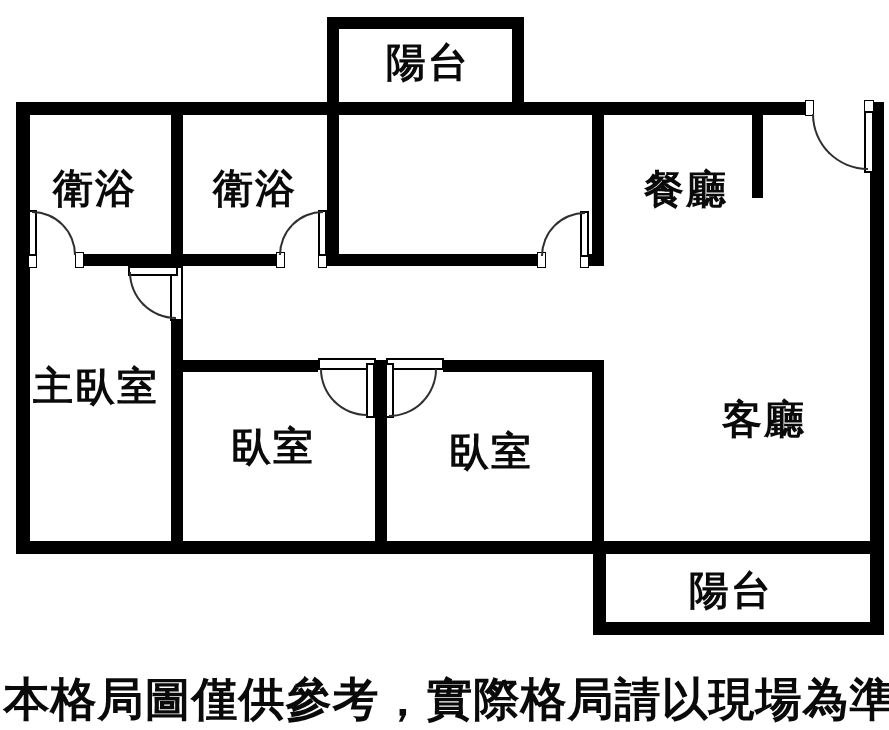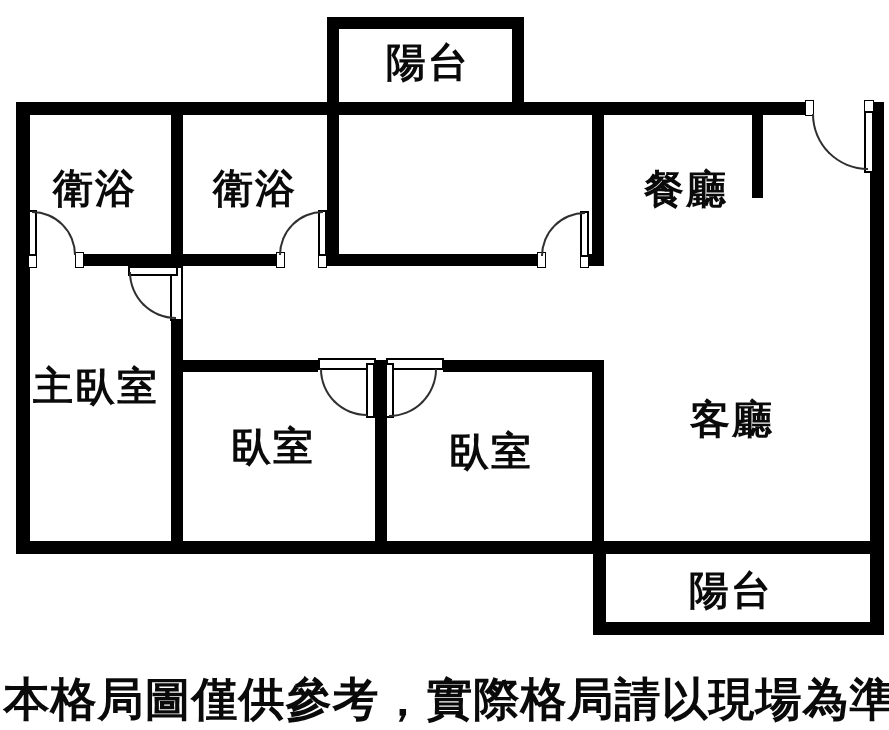--- a/index.html
+++ b/index.html
@@ -99,18 +99,18 @@
     <div class="arc arc-bl" style="left:812px;top:114px;width:56px;height:56px"></div>
   </div>
 
   <span class="lbl" style="left:428px;top:62px">陽台</span>
   <span class="lbl" style="left:95px;top:188px">衛浴</span>
   <span class="lbl" style="left:255px;top:188px">衛浴</span>
   <span class="lbl" style="left:96px;top:386px">主臥室</span>
   <span class="lbl" style="left:686px;top:189px">餐廳</span>
   <span class="lbl" style="left:273px;top:446px">臥室</span>
   <span class="lbl" style="left:491px;top:451px">臥室</span>
-  <span class="lbl" style="left:732px;top:419px">客廳</span>
+  <span class="lbl" style="left:764px;top:419px">客廳</span>
   <span class="lbl" style="left:731px;top:590px">陽台</span>
 
   <div class="disclaimer">本格局圖僅供參考，實際格局請以現場為準</div>
 
 </div>
 
 </body></html>

